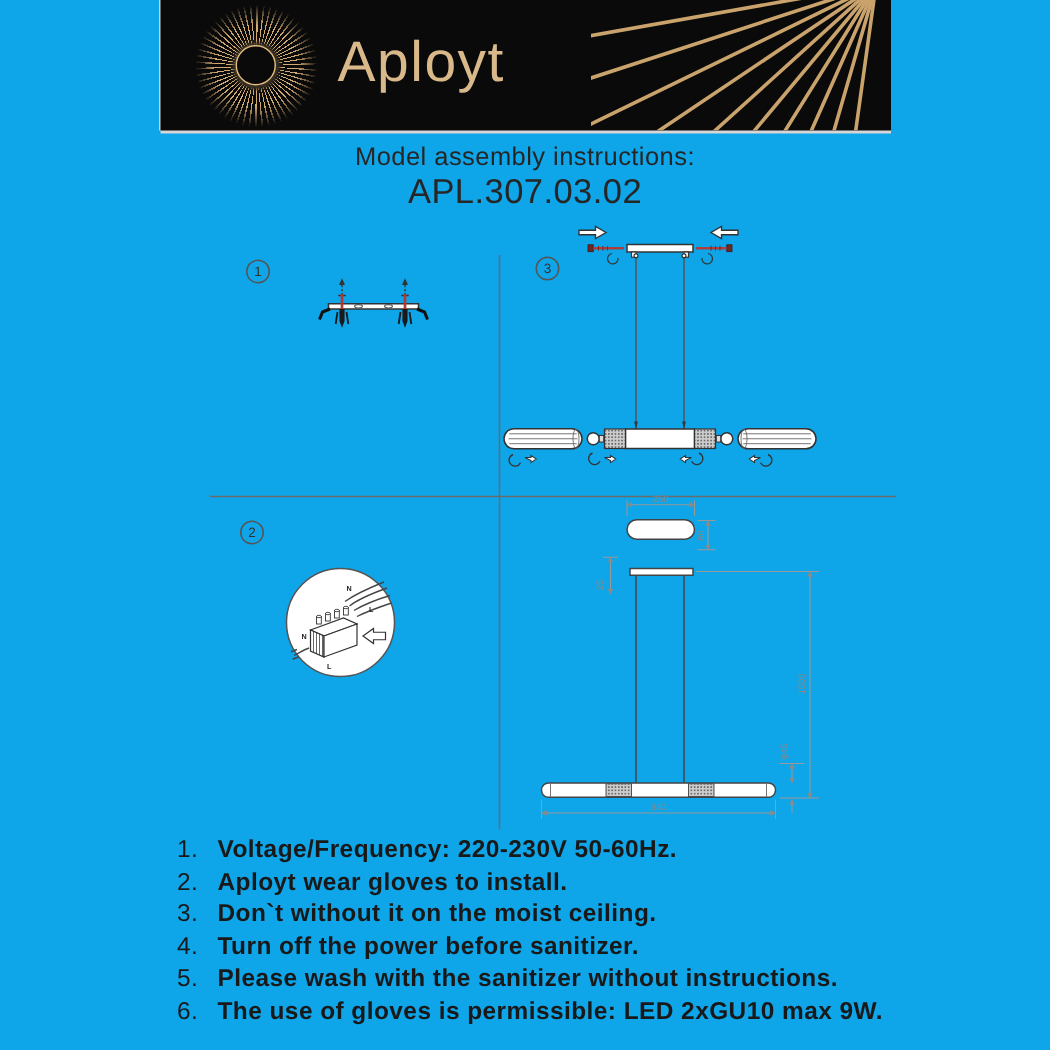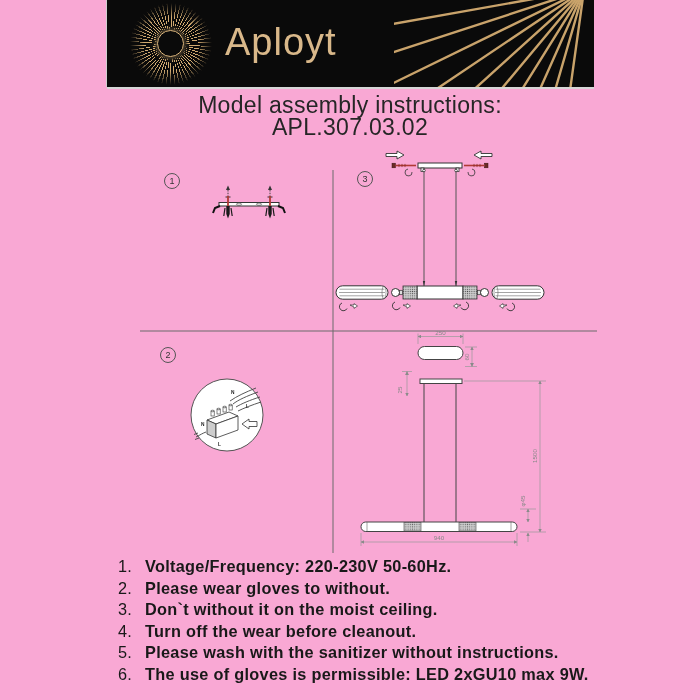--- a/index.html
+++ b/index.html
@@ -1,34 +1,34 @@
 <!DOCTYPE html>
 <html><head>
 <meta charset="utf-8">
 <style>
   html,body{margin:0;padding:0;background:#ffffff;}
-  #page{position:relative;width:700px;height:700px;background:#f9a8d4;overflow:hidden;
+  #page{position:relative;width:700px;height:700px;background:#0ea5e9;overflow:hidden;
         font-family:"Liberation Sans",sans-serif;}
 
   
   .banner{position:absolute;left:107px;top:0;width:487px;height:87px;background:#0a0a0a;
           overflow:hidden;box-shadow:0 2px 0 #d6d6d6, -1px 0 0 #cfcfcf;}
   .starburst{position:absolute;left:22px;top:2px;width:84px;height:84px;border-radius:50%;
           background:repeating-conic-gradient(from 0deg,#d2ab72 0deg 1.7deg,transparent 1.7deg 6.2deg);
           -webkit-mask-image:radial-gradient(circle,transparent 14px,#000 17px,#000 27px,transparent 41px);
           mask-image:radial-gradient(circle,transparent 14px,#000 17px,#000 27px,transparent 41px);}
   .starburst-ring{position:absolute;left:50px;top:30px;width:25px;height:25px;border-radius:50%;
           border:1.6px solid #e2bb80;box-shadow:0 0 7px rgba(226,187,128,.55);}
   .brand{position:absolute;left:118px;top:20px;color:#d9b88a;font-size:38px;font-weight:400;
           letter-spacing:1px;line-height:44px;}
   .fan{position:absolute;right:0;top:0;}
 
   
   .title{position:absolute;left:0;top:94px;width:700px;text-align:center;color:#262626;}
-  .title .t1{font-size:23px;letter-spacing:.3px;line-height:22px;}
+  .title .t1{font-size:17px;letter-spacing:.3px;line-height:22px;}
   .title .t2{font-size:23px;letter-spacing:.3px;line-height:22px;}
 
   
   .diagram{position:absolute;left:0;top:140px;width:700px;height:420px;}
 
   
   .ins{position:absolute;left:118px;top:556px;width:520px;color:#191919;}
   .ins .row{display:flex;line-height:21.6px;font-size:16.3px;letter-spacing:.3px;}
   .ins .num{width:27px;flex:0 0 27px;}
   .ins .txt{flex:1;font-weight:bold;}
@@ -278,29 +278,29 @@
     </g>
   </svg>
 
   <div class="ins">
     <div class="row">
       <span class="num">1.</span>
       <span class="txt">Voltage/Frequency: 220-230V 50-60Hz.</span>
     </div>
     <div class="row">
       <span class="num">2.</span>
-      <span class="txt">Please wear gloves to without.</span>
+      <span class="txt">Aployt wear gloves to install.</span>
     </div>
     <div class="row">
       <span class="num">3.</span>
       <span class="txt">Don`t without it on the moist ceiling.</span>
     </div>
     <div class="row">
       <span class="num">4.</span>
-      <span class="txt">Turn off the wear before cleanout.</span>
+      <span class="txt">Turn off the power before sanitizer.</span>
     </div>
     <div class="row">
       <span class="num">5.</span>
       <span class="txt">Please wash with the sanitizer without instructions.</span>
     </div>
     <div class="row">
       <span class="num">6.</span>
       <span class="txt">The use of gloves is permissible: LED 2xGU10 max 9W.</span>
     </div>
   </div>

